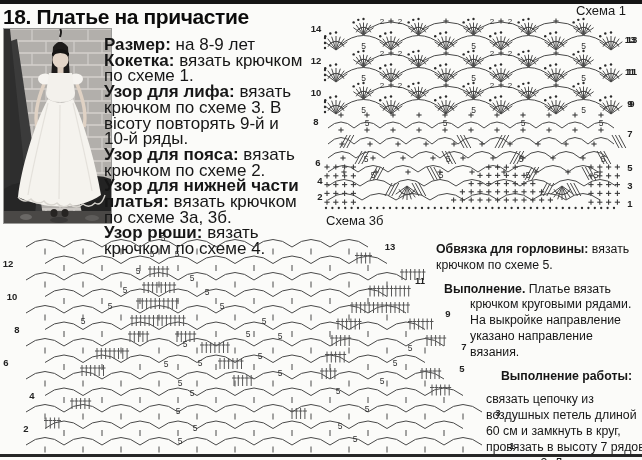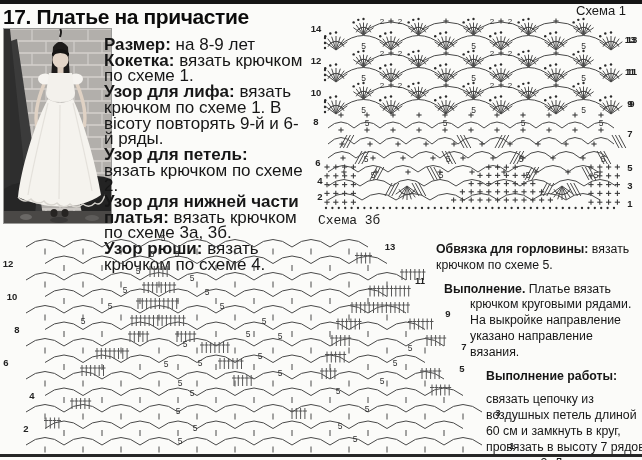--- a/index.html
+++ b/index.html
@@ -11,39 +11,39 @@
   #page-title{position:absolute;left:3px;top:5px;font-size:21px;font-weight:700;
               letter-spacing:-0.4px;color:#0c0c0c;white-space:nowrap;}
   #photo-wrap{position:absolute;left:3px;top:28px;width:107px;height:194px;
               border:1px solid #9a9a98;background:#b5b2ae;}
   #col-mid{position:absolute;left:104px;top:37px;width:199px;font-size:17px;
            line-height:15.7px;color:#161616;}
   #col-mid p{margin:0;}
   #col-mid b{font-weight:700;}
   .scheme-label{position:absolute;font-size:13px;color:#1a1a1a;}
   #scheme1-title{left:563px;top:3px;width:76px;text-align:center;}
-  #scheme3b-title{left:318px;top:213px;font-family:Liberation Mono, monospace;}
+  #scheme3b-title{left:326px;top:213px;}
   #scheme1-svg{position:absolute;left:310px;top:16px;}
   #scheme3b-svg{position:absolute;left:2px;top:229px;}
   #col-right{position:absolute;left:428px;top:234px;width:212px;font-size:12.3px;
              line-height:15.8px;color:#161616;}
   #col-right p{margin:8px;}
   #col-right b{font-weight:700;}
   #note-remark{padding-left:34px;text-indent:-26px;}
-  #note-heading{padding-left:50px;}
+  #note-heading{padding-left:50px;text-align:right;}
   #note-body{padding-left:50px;width:162px;}
 </style>
 </head>
 <body>
 
 <div id="page">
 
   <div id="top-rule" class="rule"></div>
 
-  <div id="page-title">17. Платье на причастие</div>
+  <div id="page-title">18. Платье на причастие</div>
 
   <div id="photo-wrap">
     <svg width="107" height="194" viewBox="0 0 107 194">
       <g id="bricks">
           <rect x="0" y="0" width="107" height="194" fill="#b2afab"></rect>
           <line x1="0" y1="0" x2="107" y2="0" stroke="#d4d1cd" stroke-width="1.5"></line>
           <line x1="0" y1="0" x2="0" y2="12" stroke="#d0cdc9" stroke-width="1.3"></line>
           <line x1="28" y1="0" x2="28" y2="12" stroke="#d0cdc9" stroke-width="1.3"></line>
           <line x1="56" y1="0" x2="56" y2="12" stroke="#d0cdc9" stroke-width="1.3"></line>
           <line x1="84" y1="0" x2="84" y2="12" stroke="#d0cdc9" stroke-width="1.3"></line>
@@ -154,22 +154,22 @@
         <path d="M44,74 C38,100 28,140 24,166 M69,74 C75,100 84,138 88,162 M56,76 L55,170" fill="none" stroke="#e4e1db" stroke-width="1.2"></path>
         <ellipse cx="50" cy="184" rx="3.5" ry="4" fill="#262422"></ellipse>
         <ellipse cx="61" cy="184" rx="3.5" ry="4" fill="#262422"></ellipse>
       </g>
     </svg>
   </div>
 
   <div id="col-mid">
     <p><b>Размер:</b><span> на 8-9 лет</span></p>
     <p><b>Кокетка:</b><span> вязать крючком по схеме 1.</span></p>
-    <p><b>Узор для лифа:</b><span> вязать крючком по схеме 1. В вісоту повторять 9-й и 6-й ряды.</span></p>
-    <p><b>Узор для петель:</b><span> вязать крючком по схеме 2.</span></p>
+    <p><b>Узор для лифа:</b><span> вязать крючком по схеме 3. В вісоту повторять 9-й и 10-й ряды.</span></p>
+    <p><b>Узор для пояса:</b><span> вязать крючком по схеме 2.</span></p>
     <p><b>Узор для нижней части платья:</b><span> вязать крючком по схеме 3а, 3б.</span></p>
     <p><b>Узор  рюши:</b><span> вязать крючком по схеме 4.</span></p>
   </div>
 
   <div id="scheme1-title" class="scheme-label">Схема 1</div>
   <svg id="scheme1-svg" width="332" height="200" viewBox="0 0 332 200">
       <line x1="26" y1="34" x2="14.673762078750736" y2="25.771006467905377" stroke="#4a4a4a" stroke-width="1"></line>
       <line x1="17.969908217436245" y1="30.761539568930615" x2="20.438606277064633" y2="27.363668192555835" stroke="#4a4a4a" stroke-width="1"></line>
       <line x1="26" y1="34" x2="17.771006467905377" y2="22.673762078750734" stroke="#4a4a4a" stroke-width="1"></line>
       <line x1="19.363668192555835" y1="28.438606277064633" x2="22.761539568930615" y2="25.969908217436245" stroke="#4a4a4a" stroke-width="1"></line>

